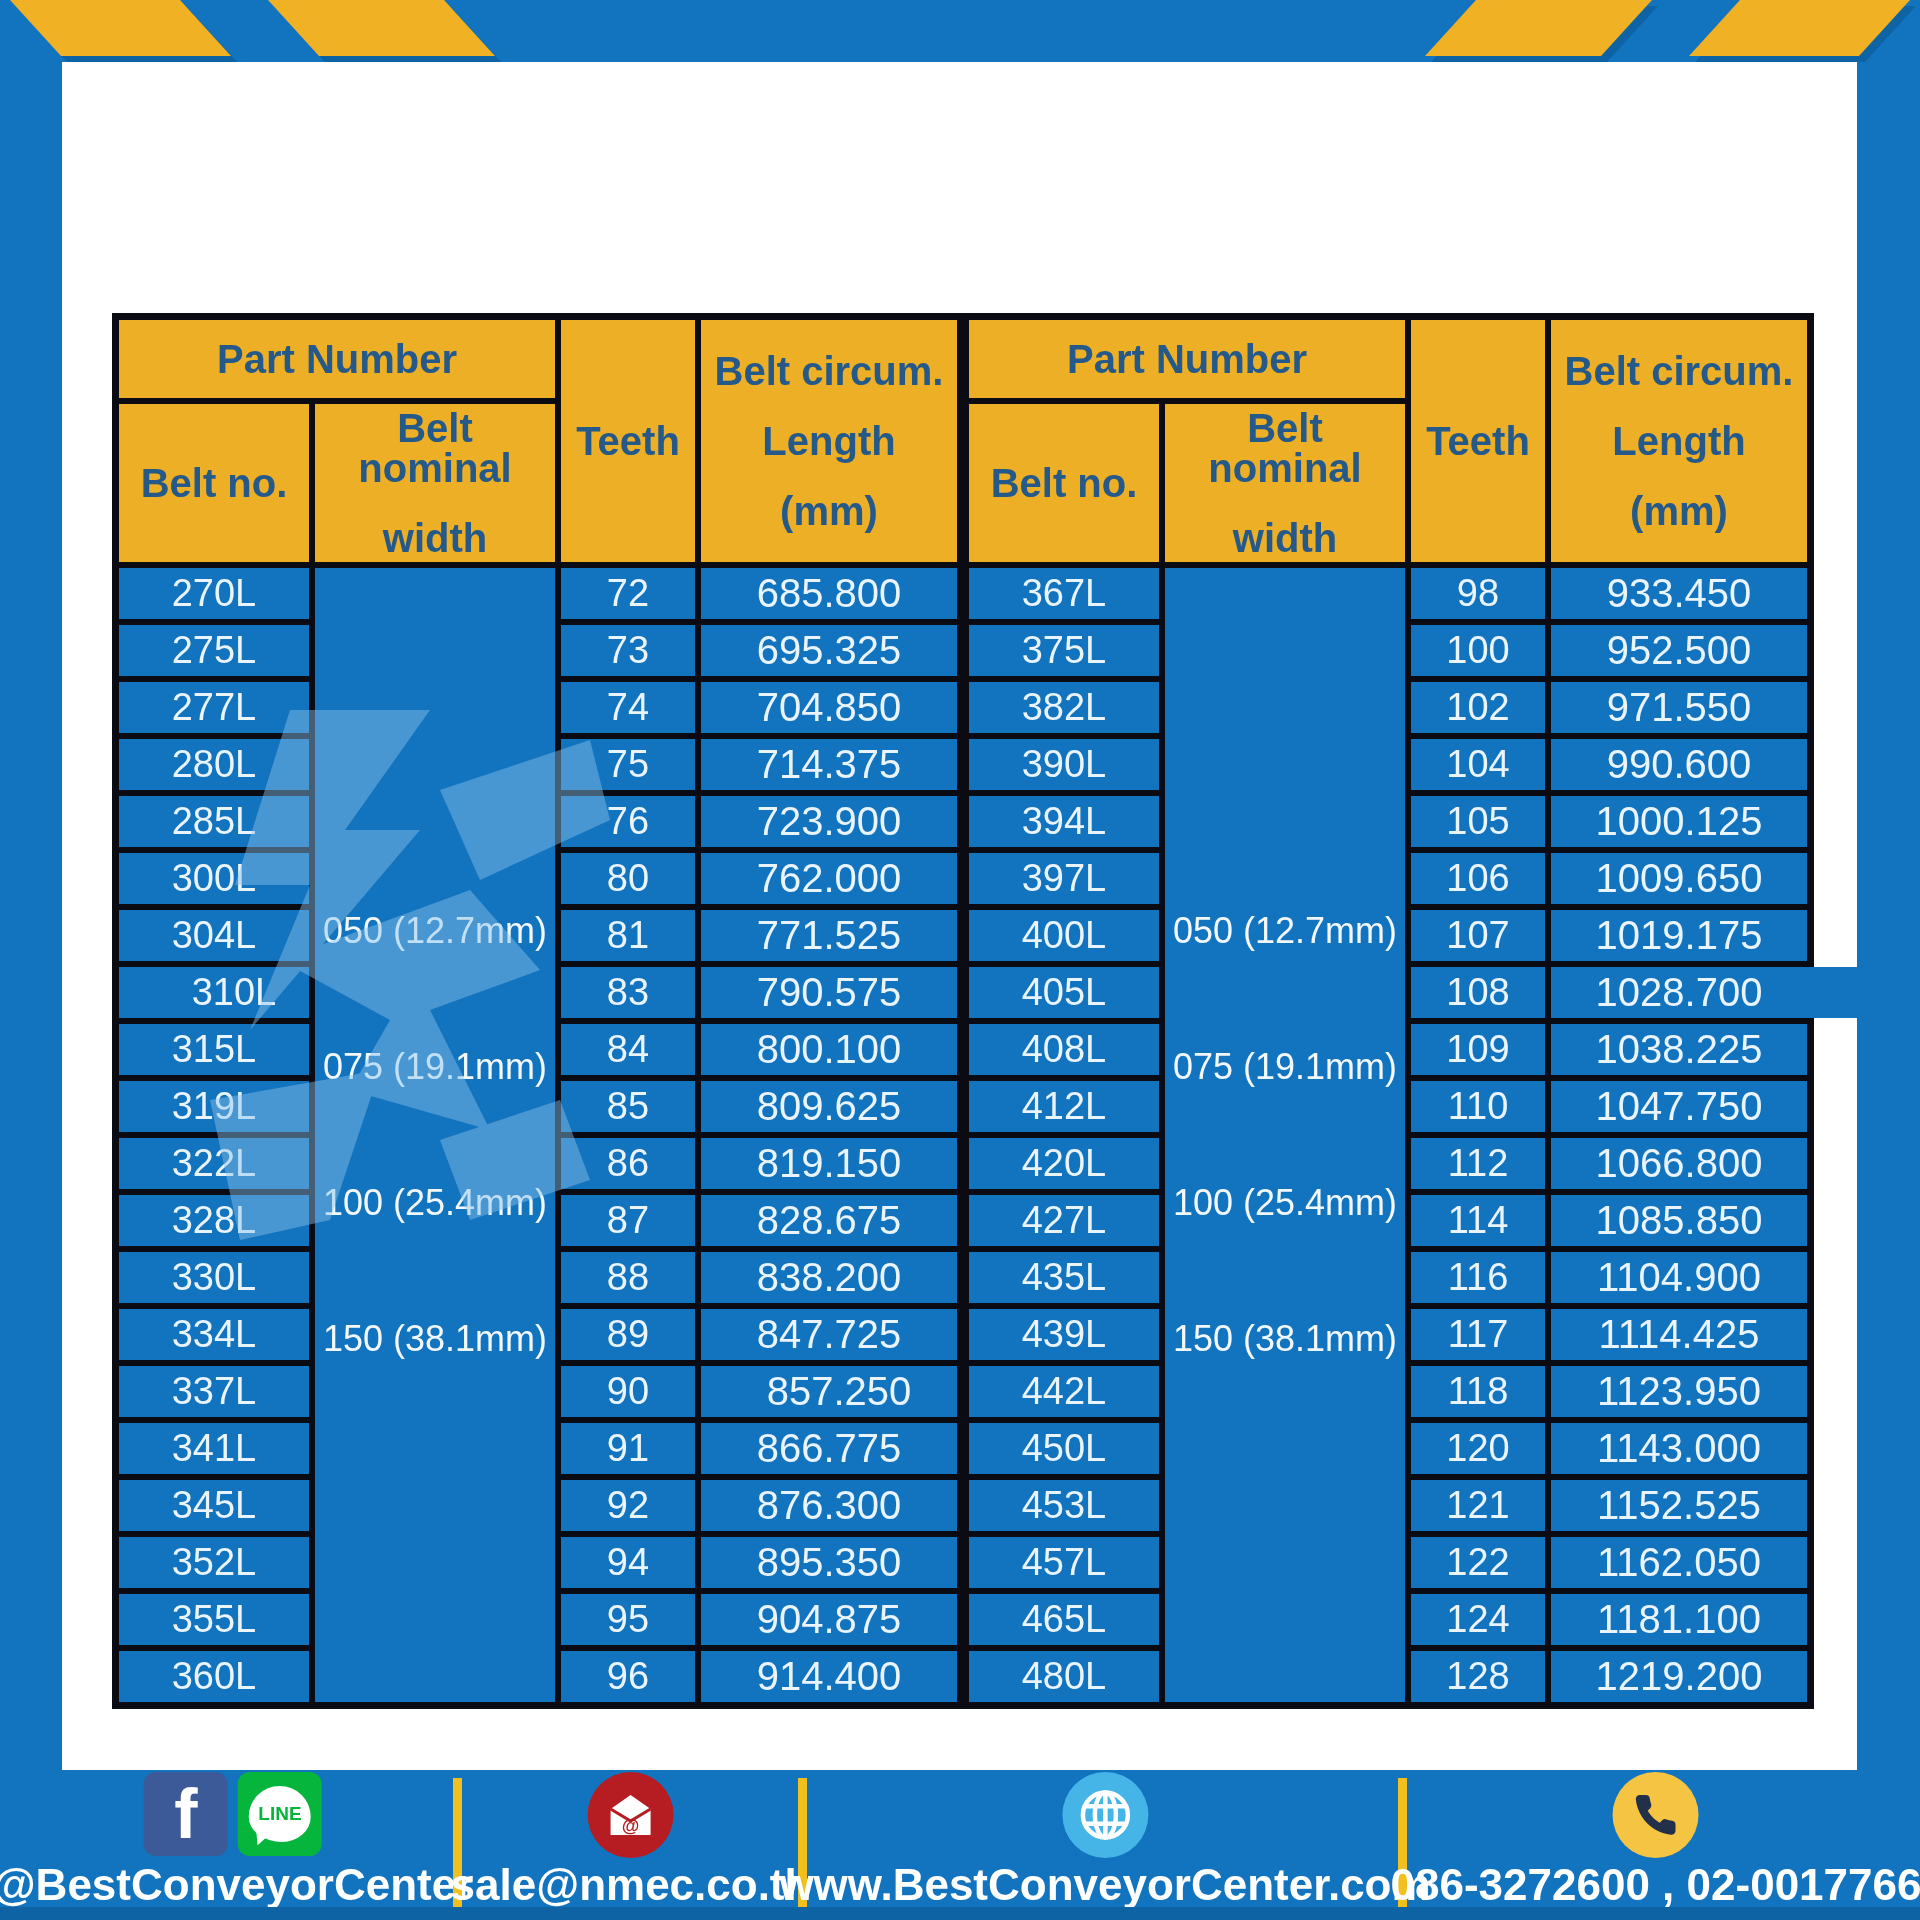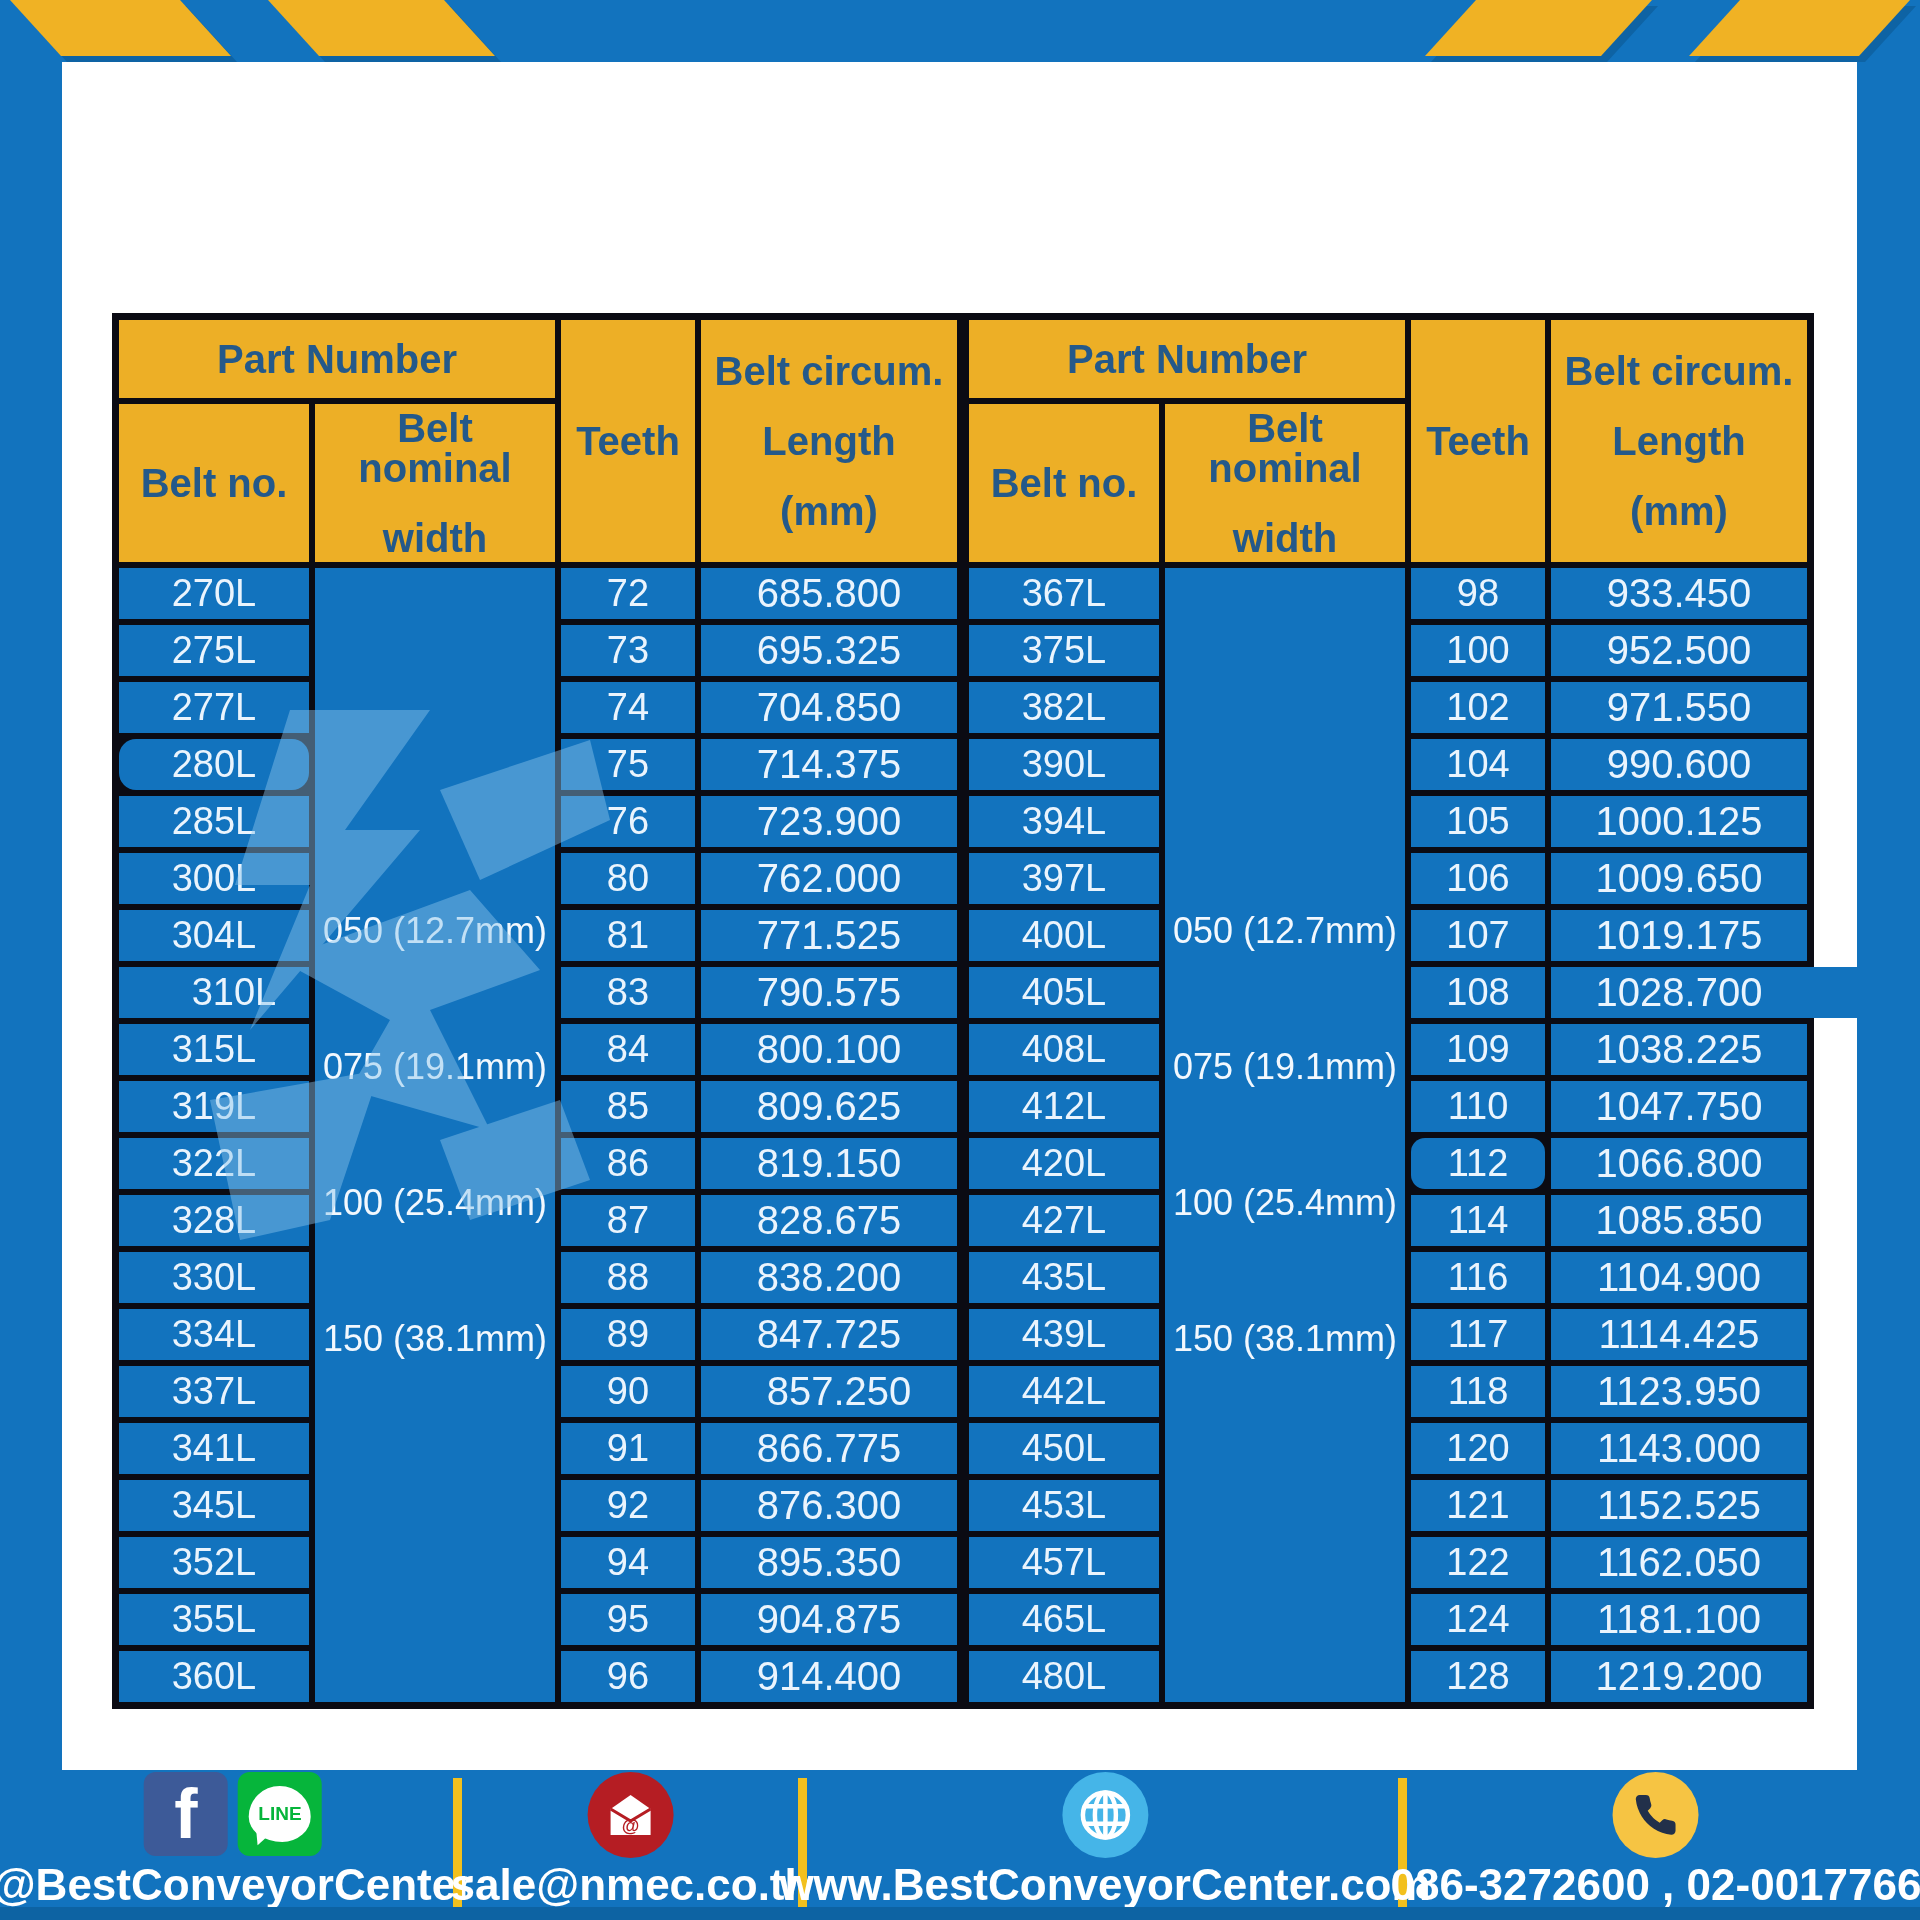--- a/index.html
+++ b/index.html
@@ -113,21 +113,21 @@
         </div>
         <div class="cell dcell" style="grid-area: 3 / 1;">270L</div>
         <div class="cell dcell" style="grid-area: 3 / 3;">72</div>
         <div class="cell dcell len" style="grid-area: 3 / 4;">685.800</div>
         <div class="cell dcell" style="grid-area: 4 / 1;">275L</div>
         <div class="cell dcell" style="grid-area: 4 / 3;">73</div>
         <div class="cell dcell len" style="grid-area: 4 / 4;">695.325</div>
         <div class="cell dcell" style="grid-area: 5 / 1;">277L</div>
         <div class="cell dcell" style="grid-area: 5 / 3;">74</div>
         <div class="cell dcell len" style="grid-area: 5 / 4;">704.850</div>
-        <div class="cell dcell" style="grid-area: 6 / 1; border-radius: 17px;">280L</div>
+        <div class="cell dcell" style="grid-area: 6 / 1;">280L</div>
         <div class="cell dcell" style="grid-area: 6 / 3;">75</div>
         <div class="cell dcell len" style="grid-area: 6 / 4;">714.375</div>
         <div class="cell dcell" style="grid-area: 7 / 1;">285L</div>
         <div class="cell dcell" style="grid-area: 7 / 3;">76</div>
         <div class="cell dcell len" style="grid-area: 7 / 4;">723.900</div>
         <div class="cell dcell" style="grid-area: 8 / 1;">300L</div>
         <div class="cell dcell" style="grid-area: 8 / 3;">80</div>
         <div class="cell dcell len" style="grid-area: 8 / 4;">762.000</div>
         <div class="cell dcell" style="grid-area: 9 / 1;">304L</div>
         <div class="cell dcell" style="grid-area: 9 / 3;">81</div>
@@ -218,21 +218,21 @@
         <div class="cell dcell" style="grid-area: 10 / 1;">405L</div>
         <div class="cell dcell" style="grid-area: 10 / 3;">108</div>
         <div class="cell dcell len ext" style="grid-area: 10 / 4;">1028.700</div>
         <div class="cell dcell" style="grid-area: 11 / 1;">408L</div>
         <div class="cell dcell" style="grid-area: 11 / 3;">109</div>
         <div class="cell dcell len" style="grid-area: 11 / 4;">1038.225</div>
         <div class="cell dcell" style="grid-area: 12 / 1;">412L</div>
         <div class="cell dcell" style="grid-area: 12 / 3;">110</div>
         <div class="cell dcell len" style="grid-area: 12 / 4;">1047.750</div>
         <div class="cell dcell" style="grid-area: 13 / 1;">420L</div>
-        <div class="cell dcell" style="grid-area: 13 / 3; border-radius: 14px;">112</div>
+        <div class="cell dcell" style="grid-area: 13 / 3;">112</div>
         <div class="cell dcell len" style="grid-area: 13 / 4;">1066.800</div>
         <div class="cell dcell" style="grid-area: 14 / 1;">427L</div>
         <div class="cell dcell" style="grid-area: 14 / 3;">114</div>
         <div class="cell dcell len" style="grid-area: 14 / 4;">1085.850</div>
         <div class="cell dcell" style="grid-area: 15 / 1;">435L</div>
         <div class="cell dcell" style="grid-area: 15 / 3;">116</div>
         <div class="cell dcell len" style="grid-area: 15 / 4;">1104.900</div>
         <div class="cell dcell" style="grid-area: 16 / 1;">439L</div>
         <div class="cell dcell" style="grid-area: 16 / 3;">117</div>
         <div class="cell dcell len" style="grid-area: 16 / 4;">1114.425</div>

